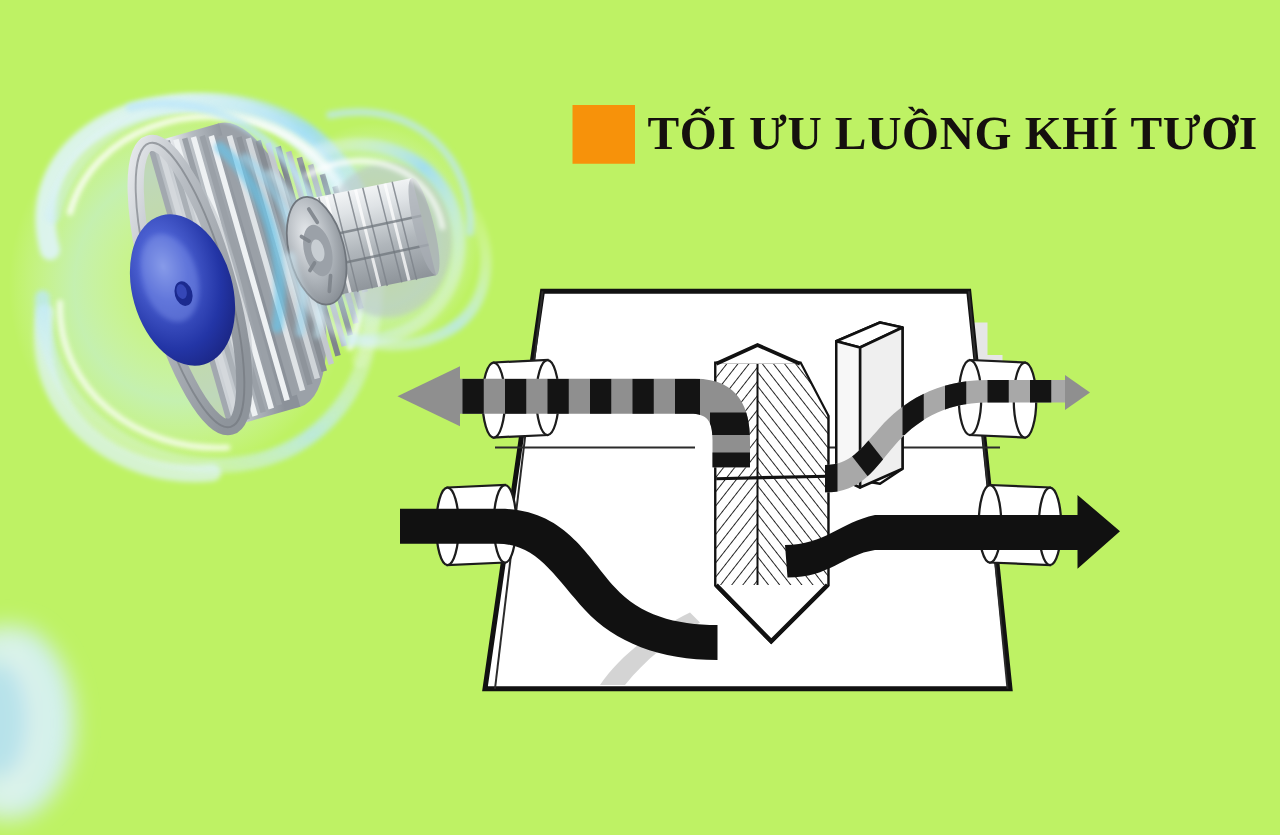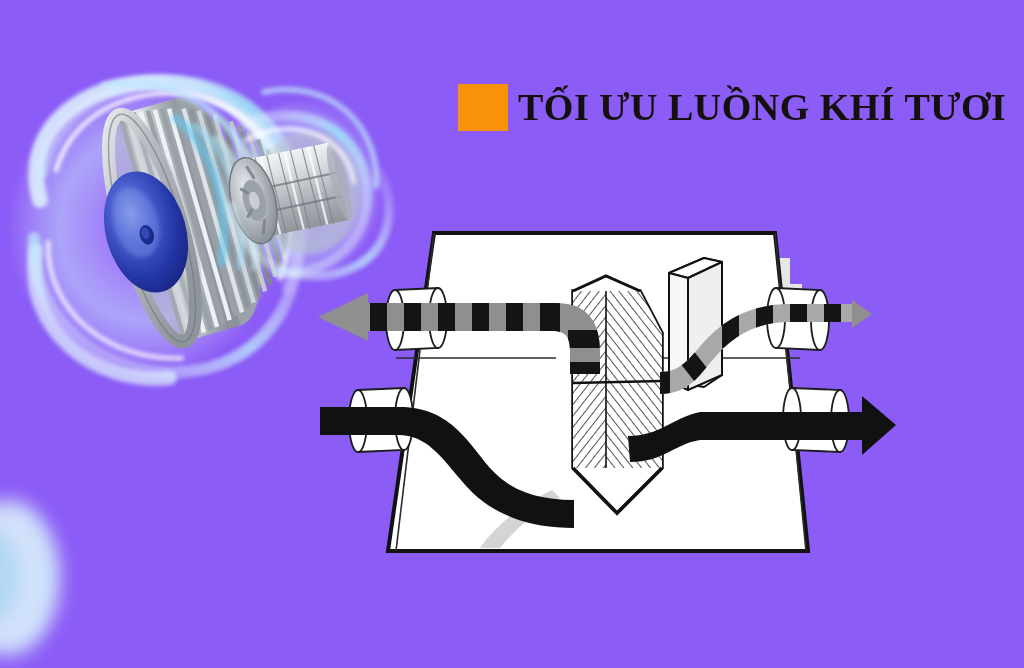--- a/index.html
+++ b/index.html
@@ -45,21 +45,21 @@
     letter-spacing: 0.5px;
     color: #15100e;
     white-space: nowrap;
     line-height: 1;
     padding-bottom: 2px;
   }
 </style>
 </head>
 <body style="background: rgb(217, 217, 217);">
 
-<div id="stage" style="background: #8b5cf6;">
+<div id="stage" style="background: #bef264;">
 
   <svg class="layer" viewBox="0 0 1024 668">
     <defs>
 
       <radialGradient id="gHub" cx="38%" cy="32%" r="78%">
         <stop offset="0%" stop-color="#8fa2ea"></stop>
         <stop offset="30%" stop-color="#4a5fd0"></stop>
         <stop offset="70%" stop-color="#2335a6"></stop>
         <stop offset="100%" stop-color="#18217a"></stop>
       </radialGradient>

